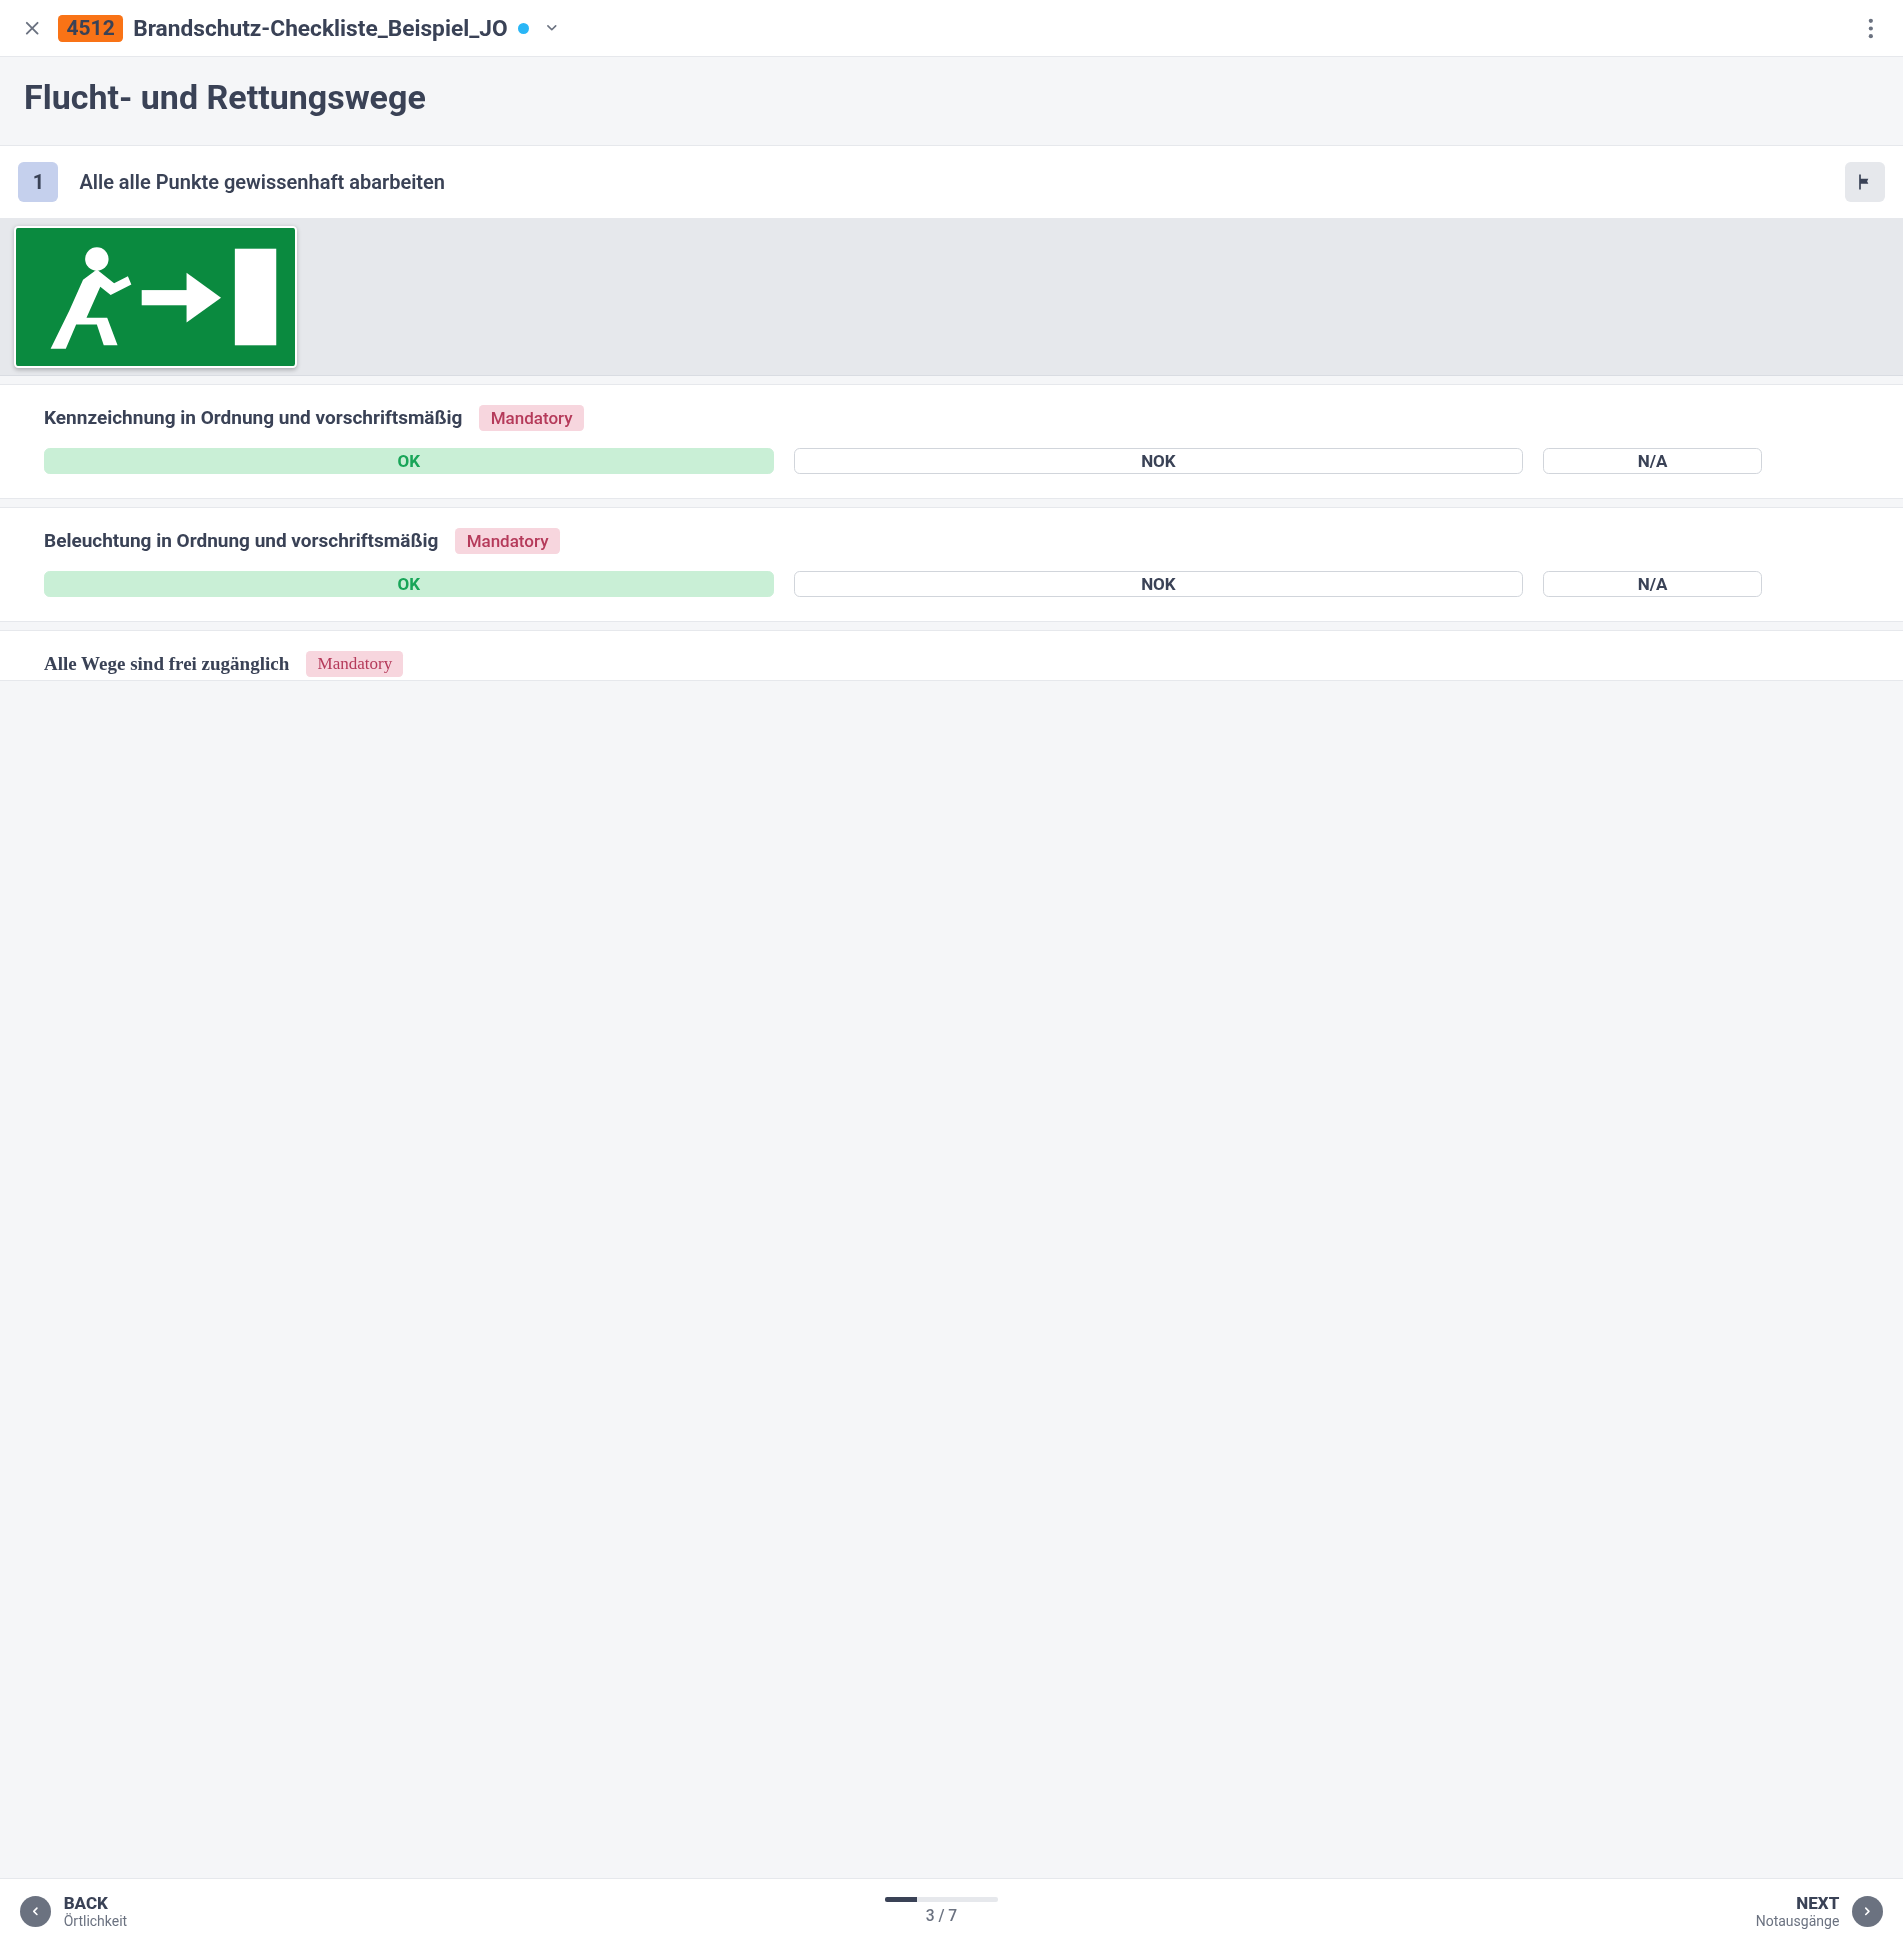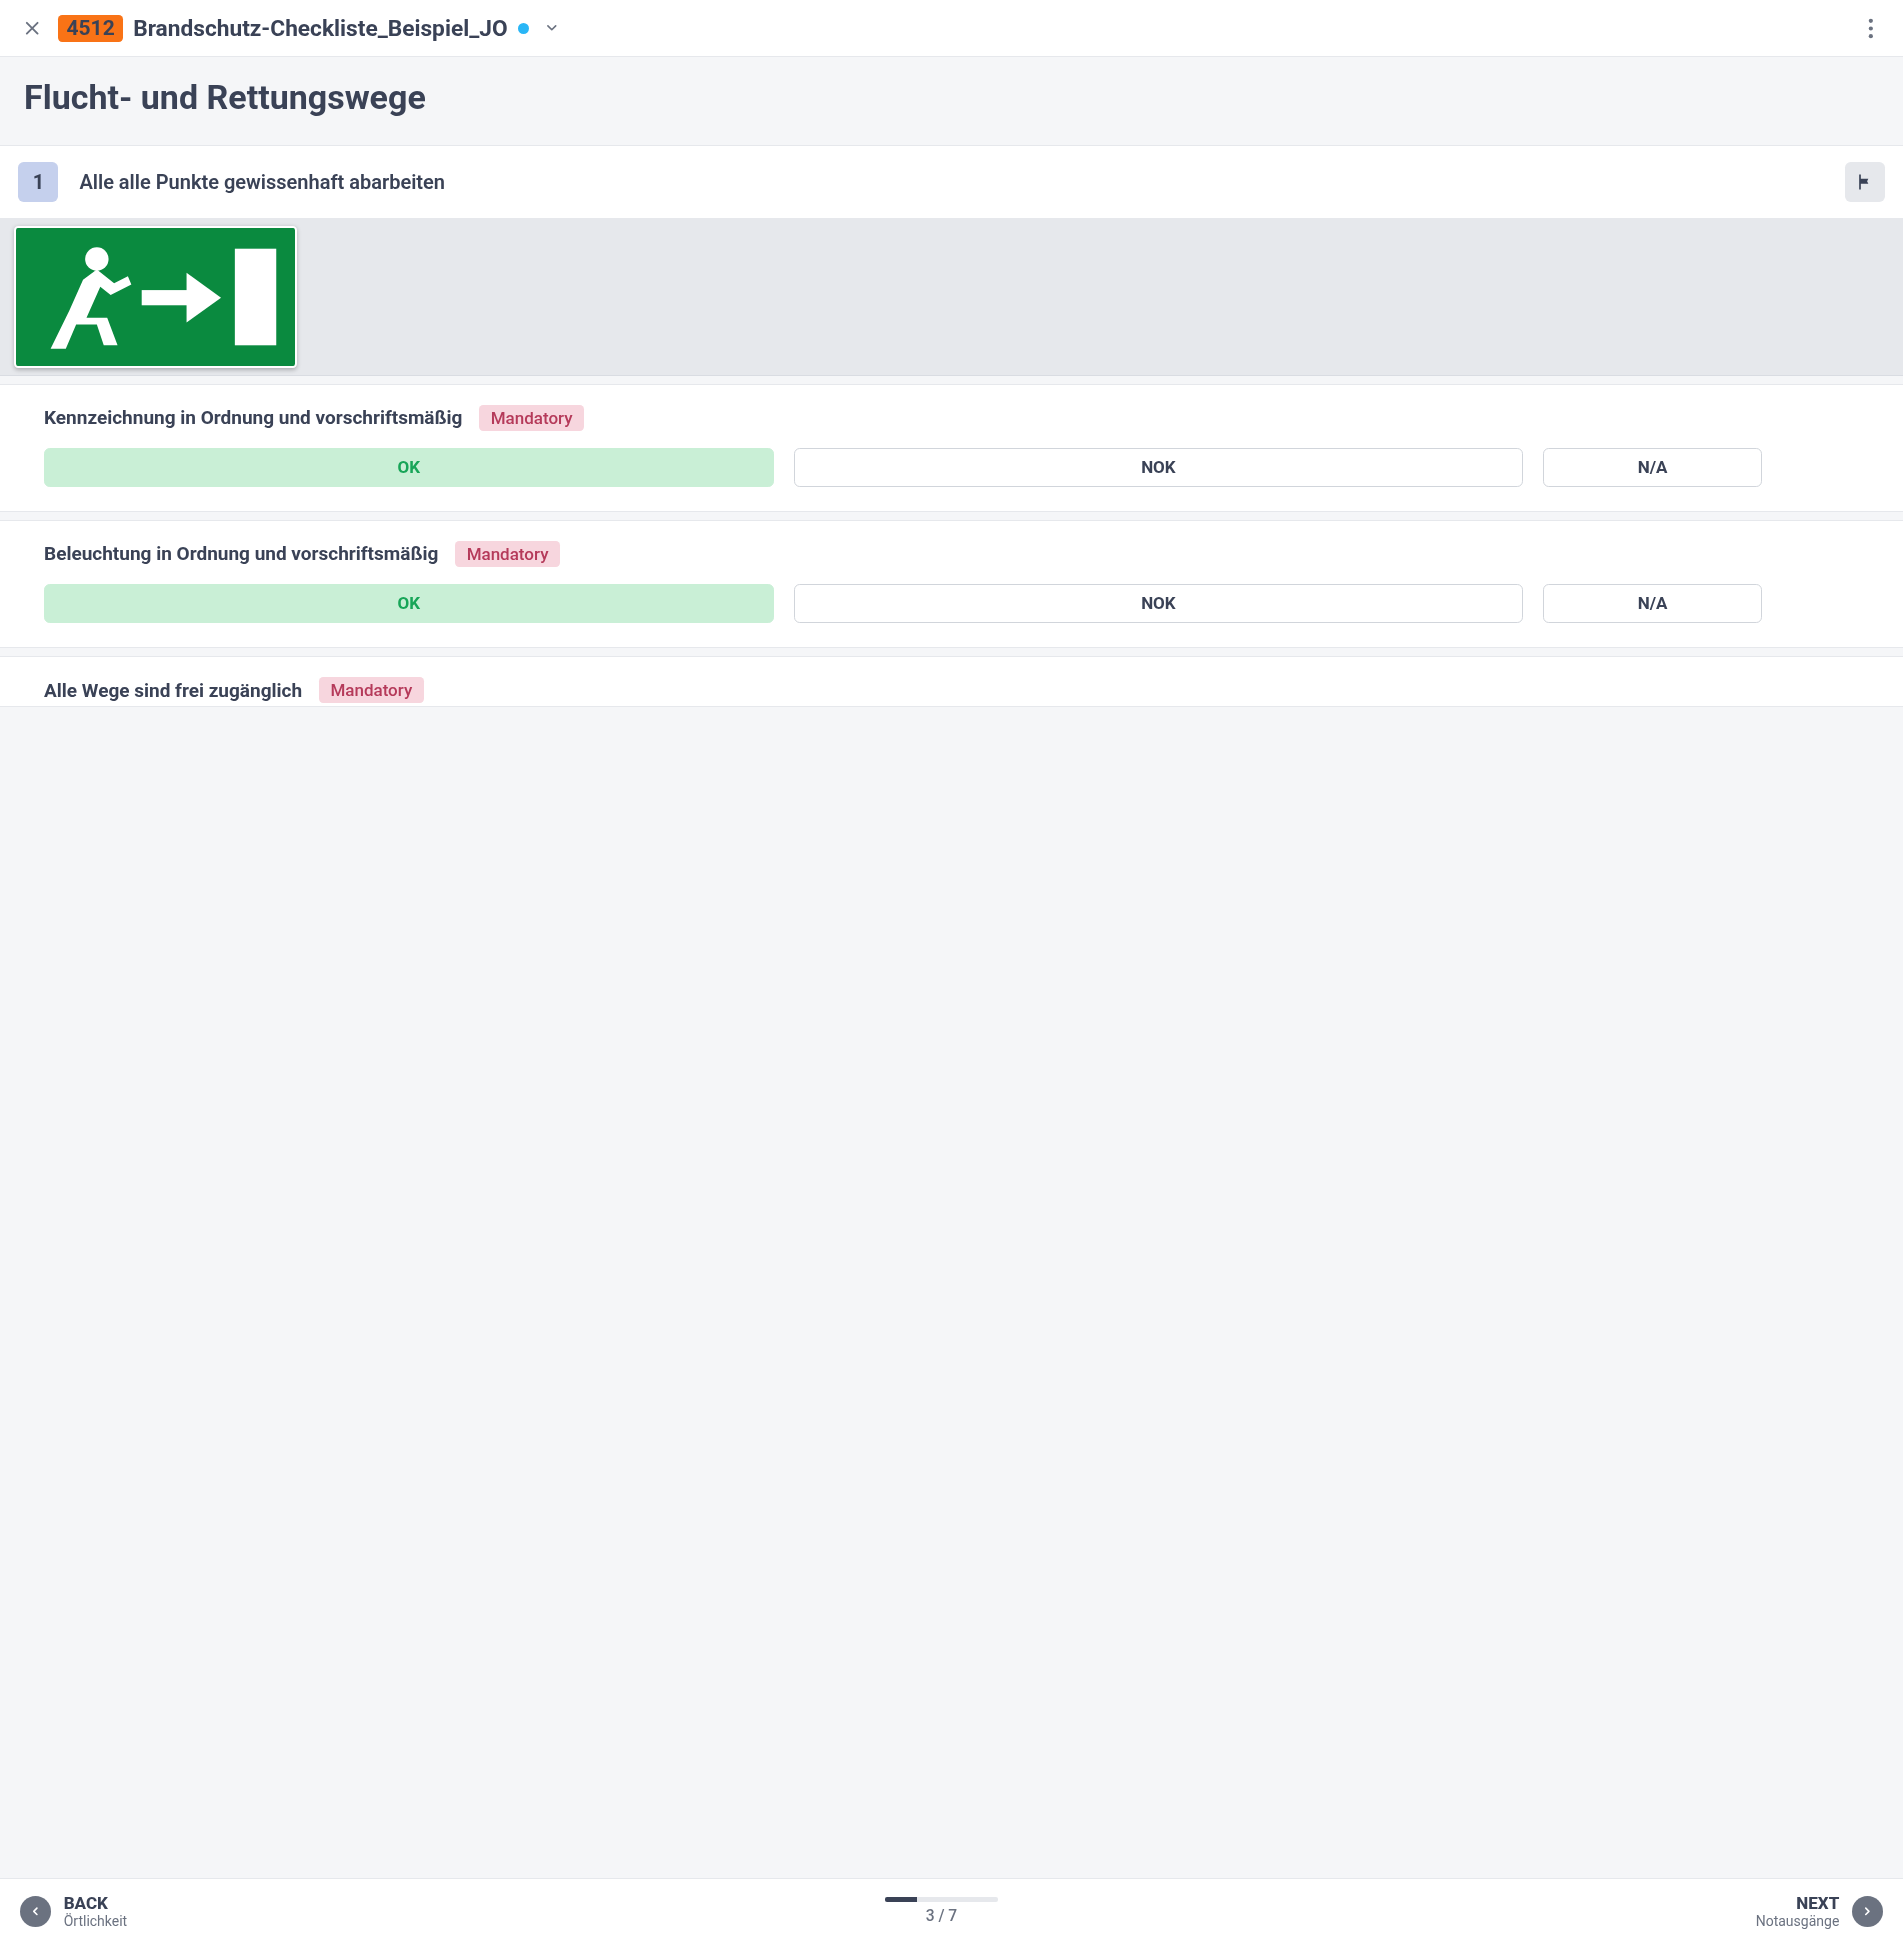--- a/index.html
+++ b/index.html
@@ -37,21 +37,21 @@
   .image-strip { background: #e6e8ec; padding: 7px 14px; border-bottom: 0.7px solid #d9dce2; }
   .exit-sign { width: 283px; height: 142px; background: #0a8a3f; border-radius: 4.2px; box-shadow: 0 1.4px 4.2px rgba(0,0,0,0.25); display: flex; align-items: center; justify-content: center; border: 2.1px solid #fff; position: relative; }
   .exit-sign svg { width: 100%; height: 100%; }
 
   
   .card { background: #fff; margin-top: 8.5px; padding: 20px 35px 24px 44px; border-top: 0.7px solid #e6e8ec; border-bottom: 0.7px solid #e6e8ec; }
   .q-row { display: flex; align-items: center; gap: 17px; margin-bottom: 17px; flex-wrap: wrap; }
   .q-text { font-size: 19px; font-weight: 700; color: #3a4256; }
   .mandatory { background: #f7d6de; color: #b53a5a; font-size: 17px; font-weight: 500; padding: 2.8px 11.3px; border-radius: 4.2px; }
   .opts { display: flex; gap: 20px; }
-  .opt { flex-grow: 0; height: 39px; border-radius: 5.7px; display: flex; align-items: center; justify-content: center; font-size: 17px; font-weight: 700; cursor: pointer; border: 1.4px solid #d1d5db; background: #fff; color: #3a4256; }
+  .opt { flex-grow: 0; height: 26px; border-radius: 5.7px; display: flex; align-items: center; justify-content: center; font-size: 17px; font-weight: 700; cursor: pointer; border: 1.4px solid #d1d5db; background: #fff; color: #3a4256; }
   .opt.w1 { flex-basis: 40%; }
   .opt.w2 { flex-basis: 40%; }
   .opt.w3 { flex-basis: 12%; min-width: 85px; }
   .opt.selected-ok { background: #c9efd6; border-color: #c9efd6; color: #18a558; }
 
   
   .footer { background: #fff; border-top: 0.7px solid #e6e8ec; padding: 14px 20px 15.6px 20px; display: flex; align-items: center; }
   .nav-side { display: flex; align-items: center; gap: 12.7px; }
   .nav-circle { width: 31px; height: 31px; border-radius: 50%; background: #6b7280; color: #fff; display: flex; align-items: center; justify-content: center; cursor: pointer; }
   .nav-circle svg { width: 12.7px; height: 12.7px; }
@@ -145,21 +145,21 @@
         <span class="mandatory">Mandatory</span>
       </div>
       <div class="opts">
         <div class="opt w1 selected-ok">OK</div>
         <div class="opt w2">NOK</div>
         <div class="opt w3">N/A</div>
       </div>
     </div>
 
     <div class="card" style="padding-bottom:2.8px;">
-      <div class="q-row" style="margin-bottom:0;">
+      <div class="q-row" style="margin-bottom:0;font-family:Liberation Serif, serif;">
         <span class="q-text">Alle Wege sind frei zugänglich</span>
         <span class="mandatory">Mandatory</span>
       </div>
     </div>
 
   </div>
 
   <div class="footer">
     <div class="nav-side">
       <div class="nav-circle">

